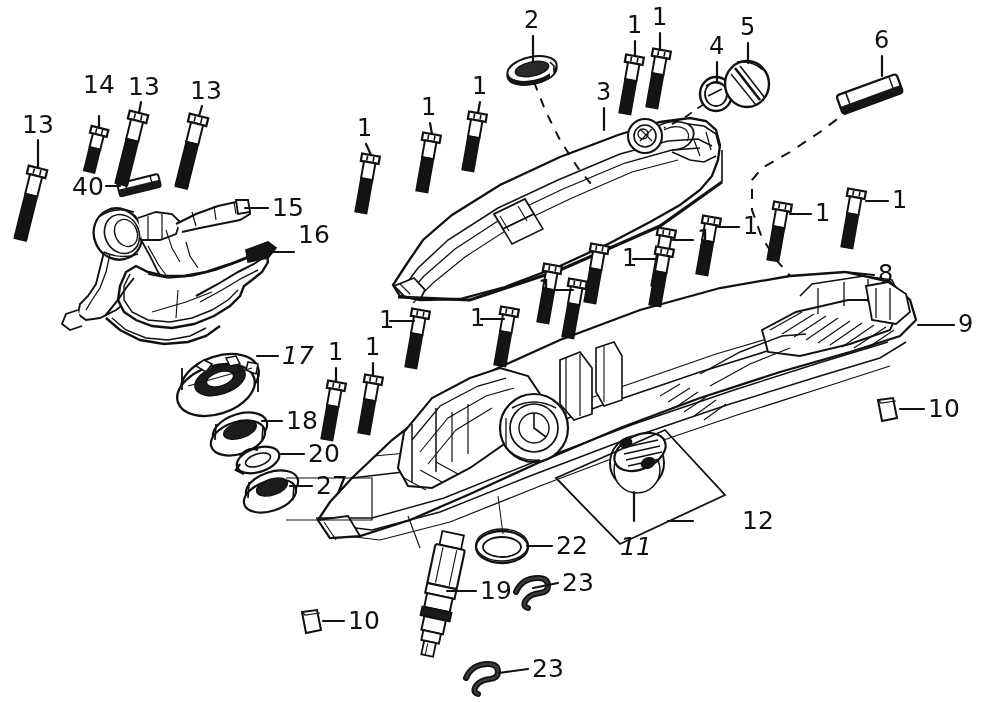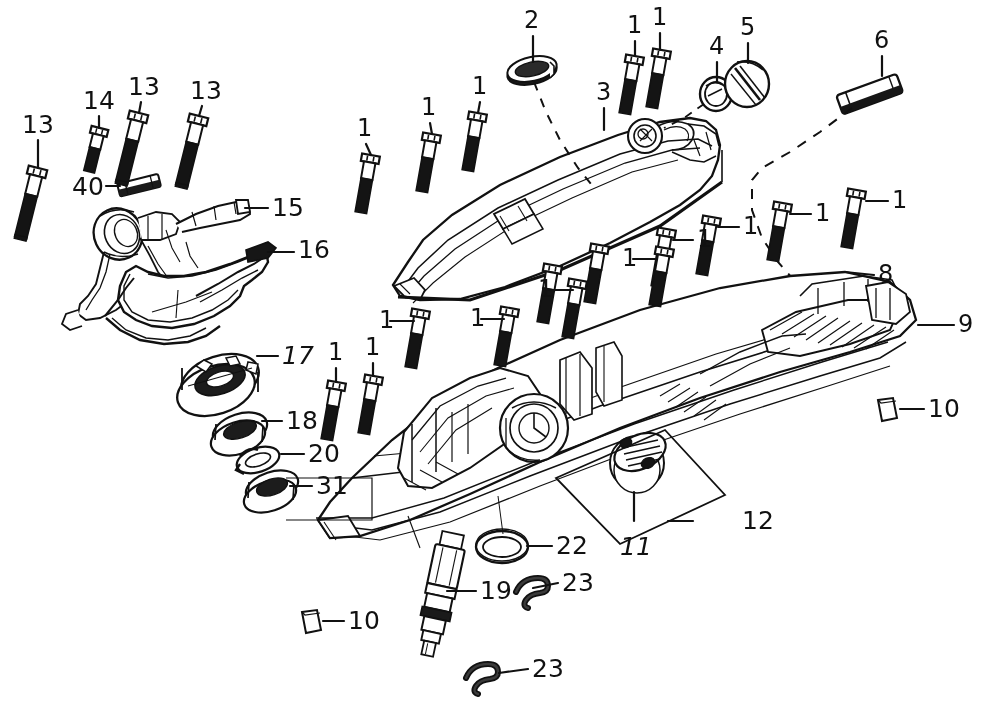--- a/index.html
+++ b/index.html
@@ -449,30 +449,30 @@
         <line x1="693" y1="521" x2="668" y2="521"></line>
         <line x1="552" y1="546" x2="527" y2="546"></line>
         <line x1="476" y1="591" x2="447" y2="591"></line>
         <line x1="558" y1="583" x2="533" y2="588"></line>
         <line x1="528" y1="669" x2="499" y2="673"></line>
       </g>
   </svg>
 
   <div id="labels-layer">
       <div class="callout-label" style="left: 22px; top: 112px;">13</div>
-      <div class="callout-label" style="left: 83px; top: 88px;">14</div>
+      <div class="callout-label" style="left: 83px; top: 72px;">14</div>
       <div class="callout-label" style="left: 128px; top: 74px;">13</div>
       <div class="callout-label" style="left: 190px; top: 78px;">13</div>
       <div class="callout-label" style="left: 72px; top: 174px;">40</div>
       <div class="callout-label" style="left: 272px; top: 195px;">15</div>
-      <div class="callout-label" style="left: 298px; top: 237px;">16</div>
+      <div class="callout-label" style="left: 298px; top: 222px;">16</div>
       <div class="callout-label" style="left: 282px; top: 343px; font-style: italic;">17</div>
       <div class="callout-label" style="left: 286px; top: 408px;">18</div>
       <div class="callout-label" style="left: 308px; top: 441px;">20</div>
-      <div class="callout-label" style="left: 316px; top: 473px;">31</div>
+      <div class="callout-label" style="left: 316px; top: 473px;">27</div>
       <div class="callout-label small" style="left: 357px; top: 116px;">1</div>
       <div class="callout-label small" style="left: 421px; top: 95px;">1</div>
       <div class="callout-label small" style="left: 472px; top: 74px;">1</div>
       <div class="callout-label small" style="left: 524px; top: 8px;">2</div>
       <div class="callout-label small" style="left: 596px; top: 80px;">3</div>
       <div class="callout-label small" style="left: 627px; top: 13px;">1</div>
       <div class="callout-label small" style="left: 652px; top: 5px;">1</div>
       <div class="callout-label small" style="left: 709px; top: 34px;">4</div>
       <div class="callout-label small" style="left: 740px; top: 15px;">5</div>
       <div class="callout-label small" style="left: 874px; top: 28px;">6</div>

